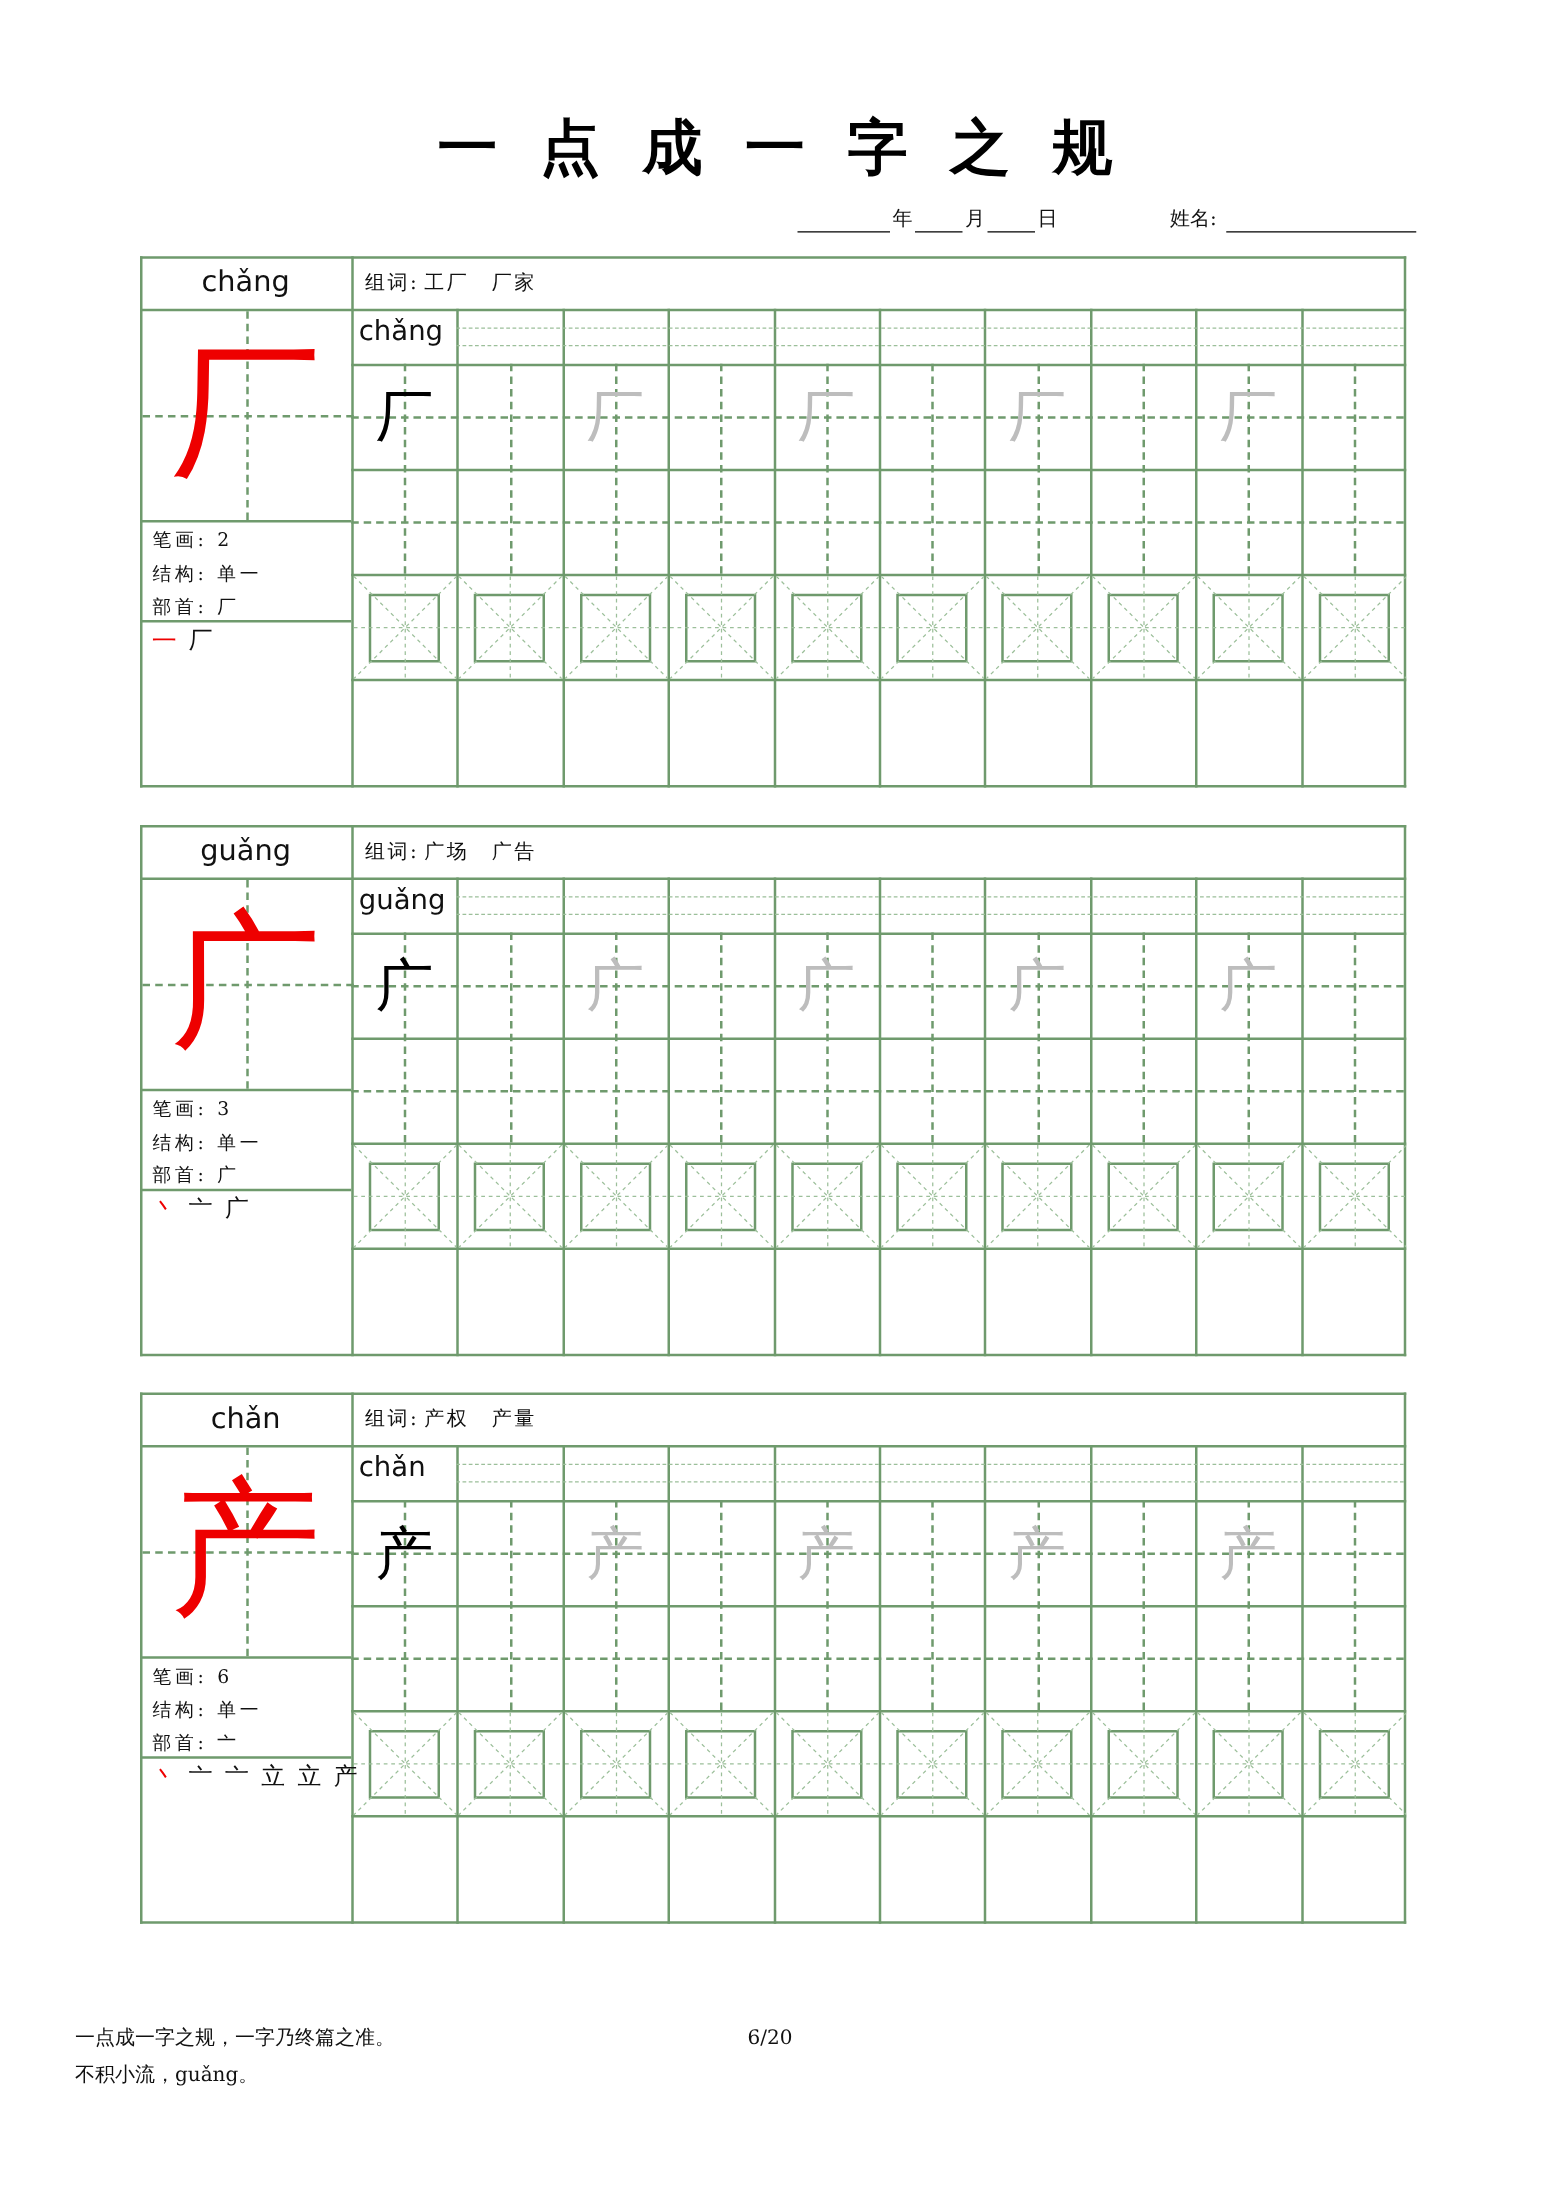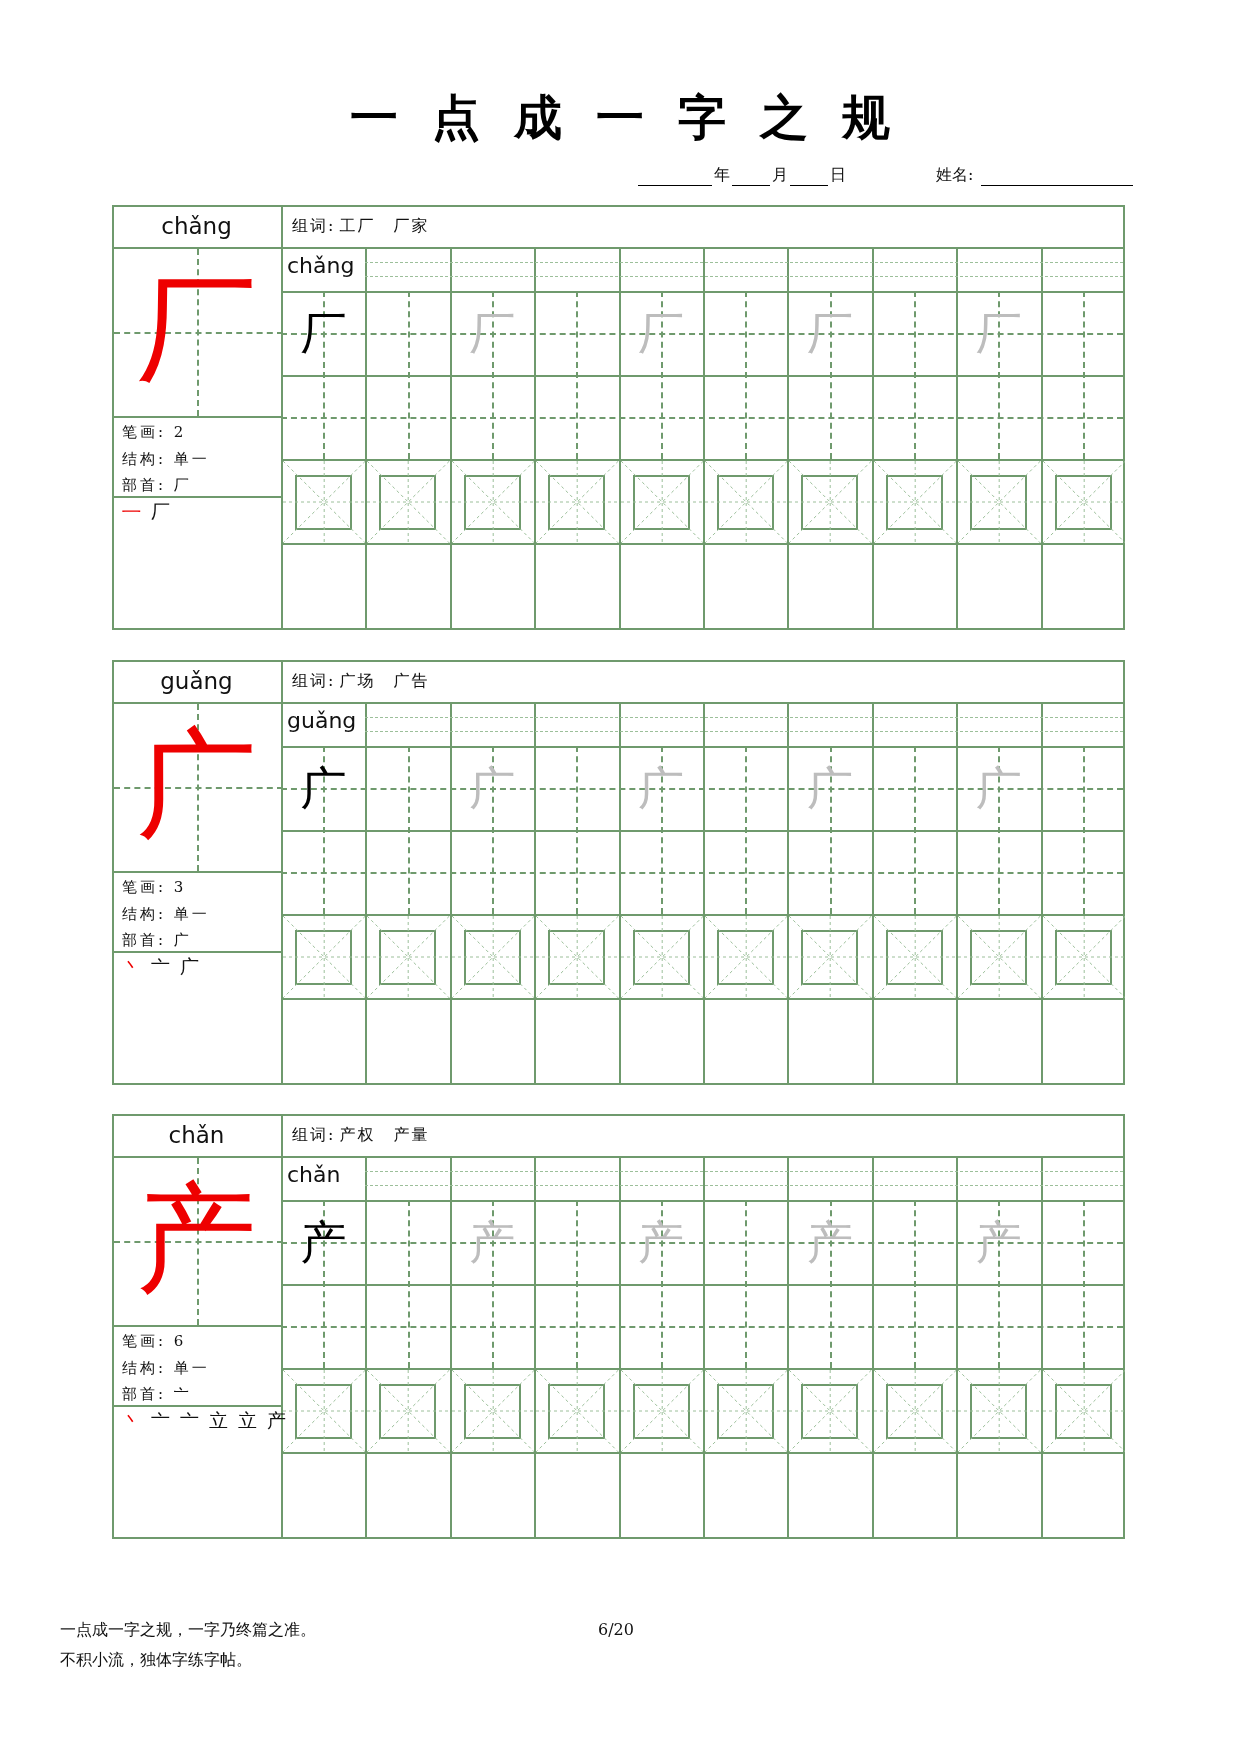--- a/index.html
+++ b/index.html
@@ -506,14 +506,14 @@
       <div class="cell-pinyin" style="left:175px;top:48px">chǎn</div>
       <div class="trace dark" style="left:169px;top:86px">产</div>
       <div class="trace ghost" style="left:337.8px;top:86px">产</div>
       <div class="trace ghost" style="left:506.6px;top:86px">产</div>
       <div class="trace ghost" style="left:675.4000000000001px;top:86px">产</div>
       <div class="trace ghost" style="left:844.2px;top:86px">产</div>
     </div>
   </div>
 
 <div class="footer" style="left:60px;top:1620px">一点成一字之规，一字乃终篇之准。</div>
-<div class="footer" style="left:60px;top:1650px">不积小流，独体字练字帖。</div>
+<div class="footer" style="left:60px;top:1650px">不积小流，guǎng。</div>
 <div class="footer" style="left:598px;top:1620px">6/20</div>
 
 </body></html>

